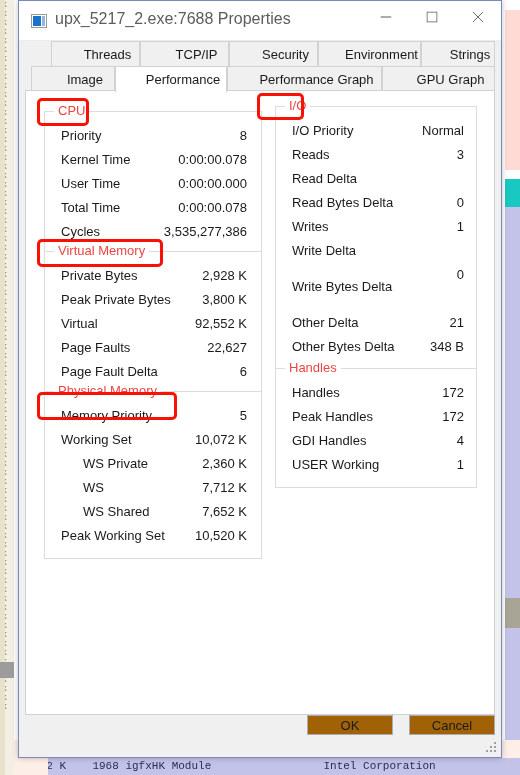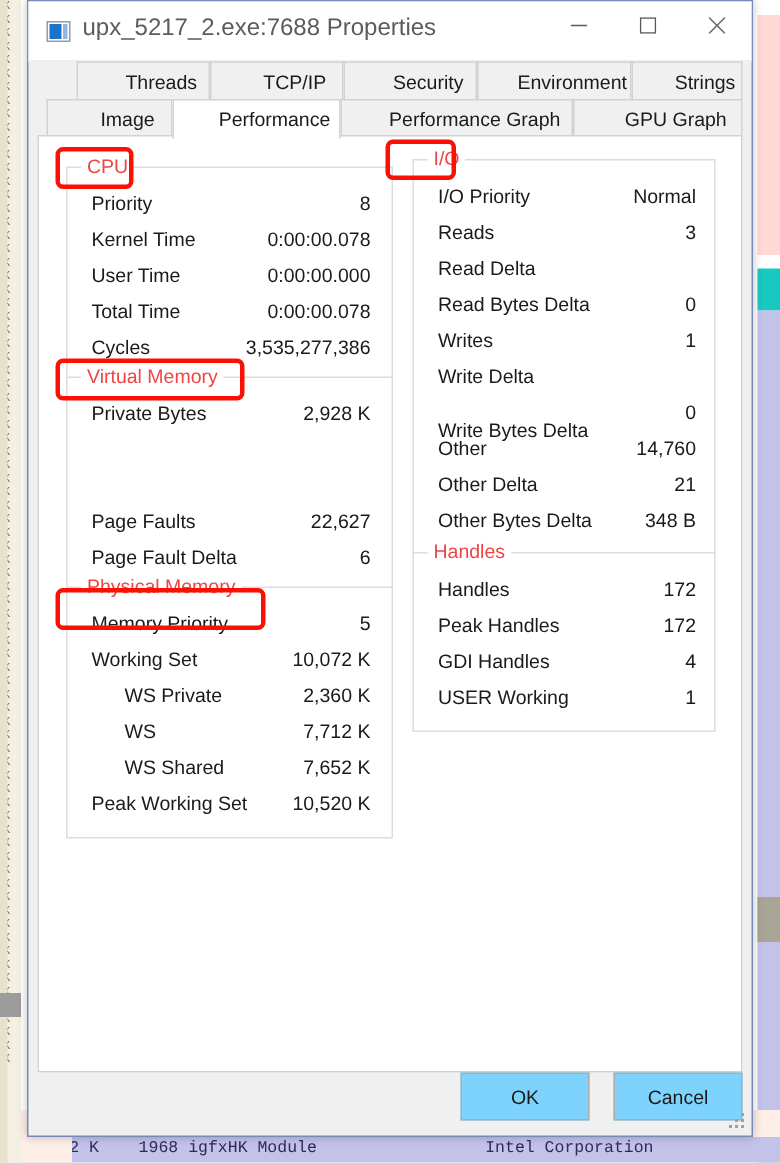--- a/index.html
+++ b/index.html
@@ -176,22 +176,22 @@
     position: absolute;
     border: 3px solid #fa1105;
     border-radius: 5px;
     pointer-events: none;
     z-index: 40;
   }
 
   
   .btn {
     position: absolute;
-    height: 32px; width: 86px;
-    background: #7dd3fc;
+    height: 20px; width: 86px;
+    background: #a16207;
     border: 1px solid #adadad;
     font-size: 13px; color: #1a1a1a;
     cursor: default;
     font-family: "Liberation Sans", sans-serif;
   }
   .btn-ok { left: 288px; top: 714px; }
   .btn-cancel { left: 390px; top: 714px; }
 
   .resize-grip {
     position: absolute; right: 3px; bottom: 3px;
@@ -363,20 +363,28 @@
       </div>
     </div>
 
     <div class="groupbox" style="left:18px; top:160px; width:218px; height:144px;">
       <span class="gb-legend">Virtual Memory</span>
 
       <div class="row" style="top:13px;">
         <span class="row-label" style="left:16px;">Private Bytes</span>
         <span class="row-value" style="right:14px;">2,928 K</span>
       </div>
+      <div class="row" style="top:37px;">
+        <span class="row-label" style="left:16px;">Peak Private Bytes</span>
+        <span class="row-value" style="right:14px;">3,800 K</span>
+      </div>
+      <div class="row" style="top:61px;">
+        <span class="row-label" style="left:16px;">Virtual</span>
+        <span class="row-value" style="right:14px;">92,552 K</span>
+      </div>
       <div class="row" style="top:85px;">
         <span class="row-label" style="left:16px;">Page Faults</span>
         <span class="row-value" style="right:14px;">22,627</span>
       </div>
       <div class="row" style="top:109px;">
         <span class="row-label" style="left:16px;">Page Fault Delta</span>
         <span class="row-value" style="right:14px;">6</span>
       </div>
     </div>
 
@@ -432,24 +440,20 @@
         <span class="row-label" style="left:16px;">Writes</span>
         <span class="row-value" style="right:12px;">1</span>
       </div>
       <div class="row" style="top:133px;">
         <span class="row-label" style="left:16px;">Write Delta</span>
         <span class="row-value" style="right:12px;"></span>
       </div>
       <div class="row" style="top:157px;">
         <span class="row-label" style="left:16px;margin-top:12px;">Write Bytes Delta</span>
         <span class="row-value" style="right:12px;">0</span>
-      </div>
-      <div class="row" style="top:181px;">
-        <span class="row-label" style="left:16px;">Other</span>
-        <span class="row-value" style="right:12px;">14,760</span>
       </div>
       <div class="row" style="top:205px;">
         <span class="row-label" style="left:16px;">Other Delta</span>
         <span class="row-value" style="right:12px;">21</span>
       </div>
       <div class="row" style="top:229px;">
         <span class="row-label" style="left:16px;">Other Bytes Delta</span>
         <span class="row-value" style="right:12px;">348 B</span>
       </div>
     </div>

